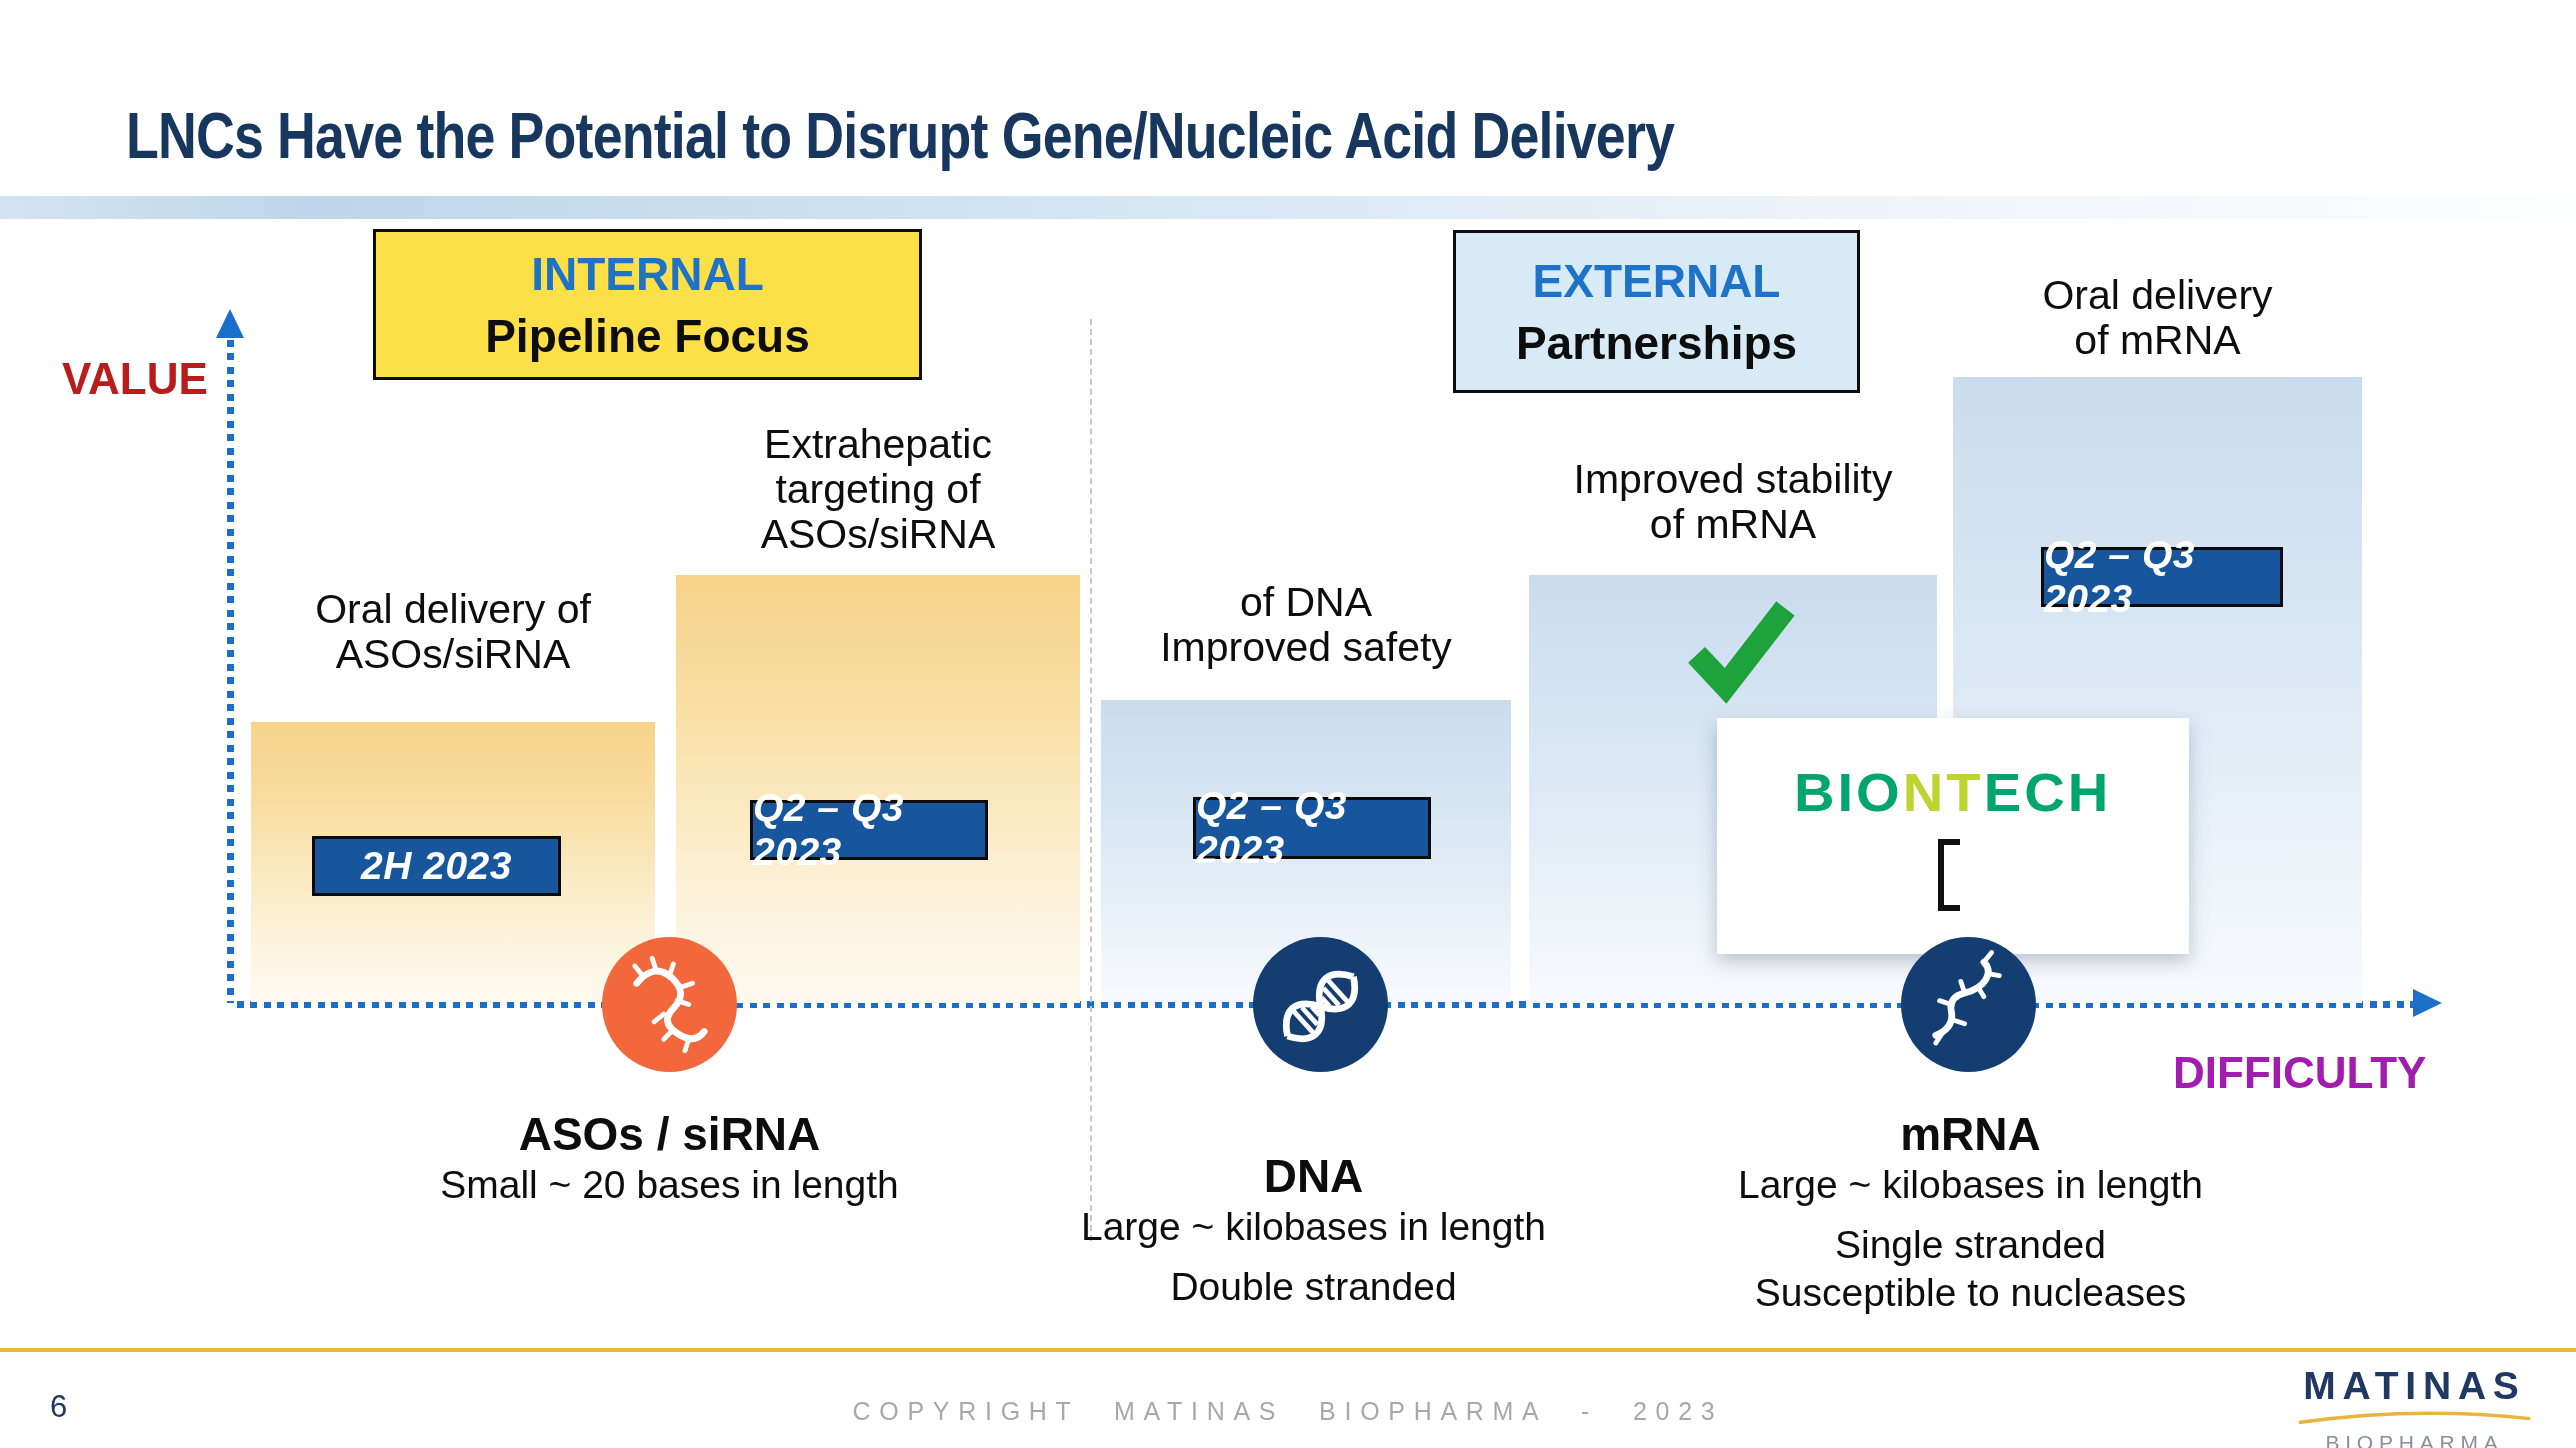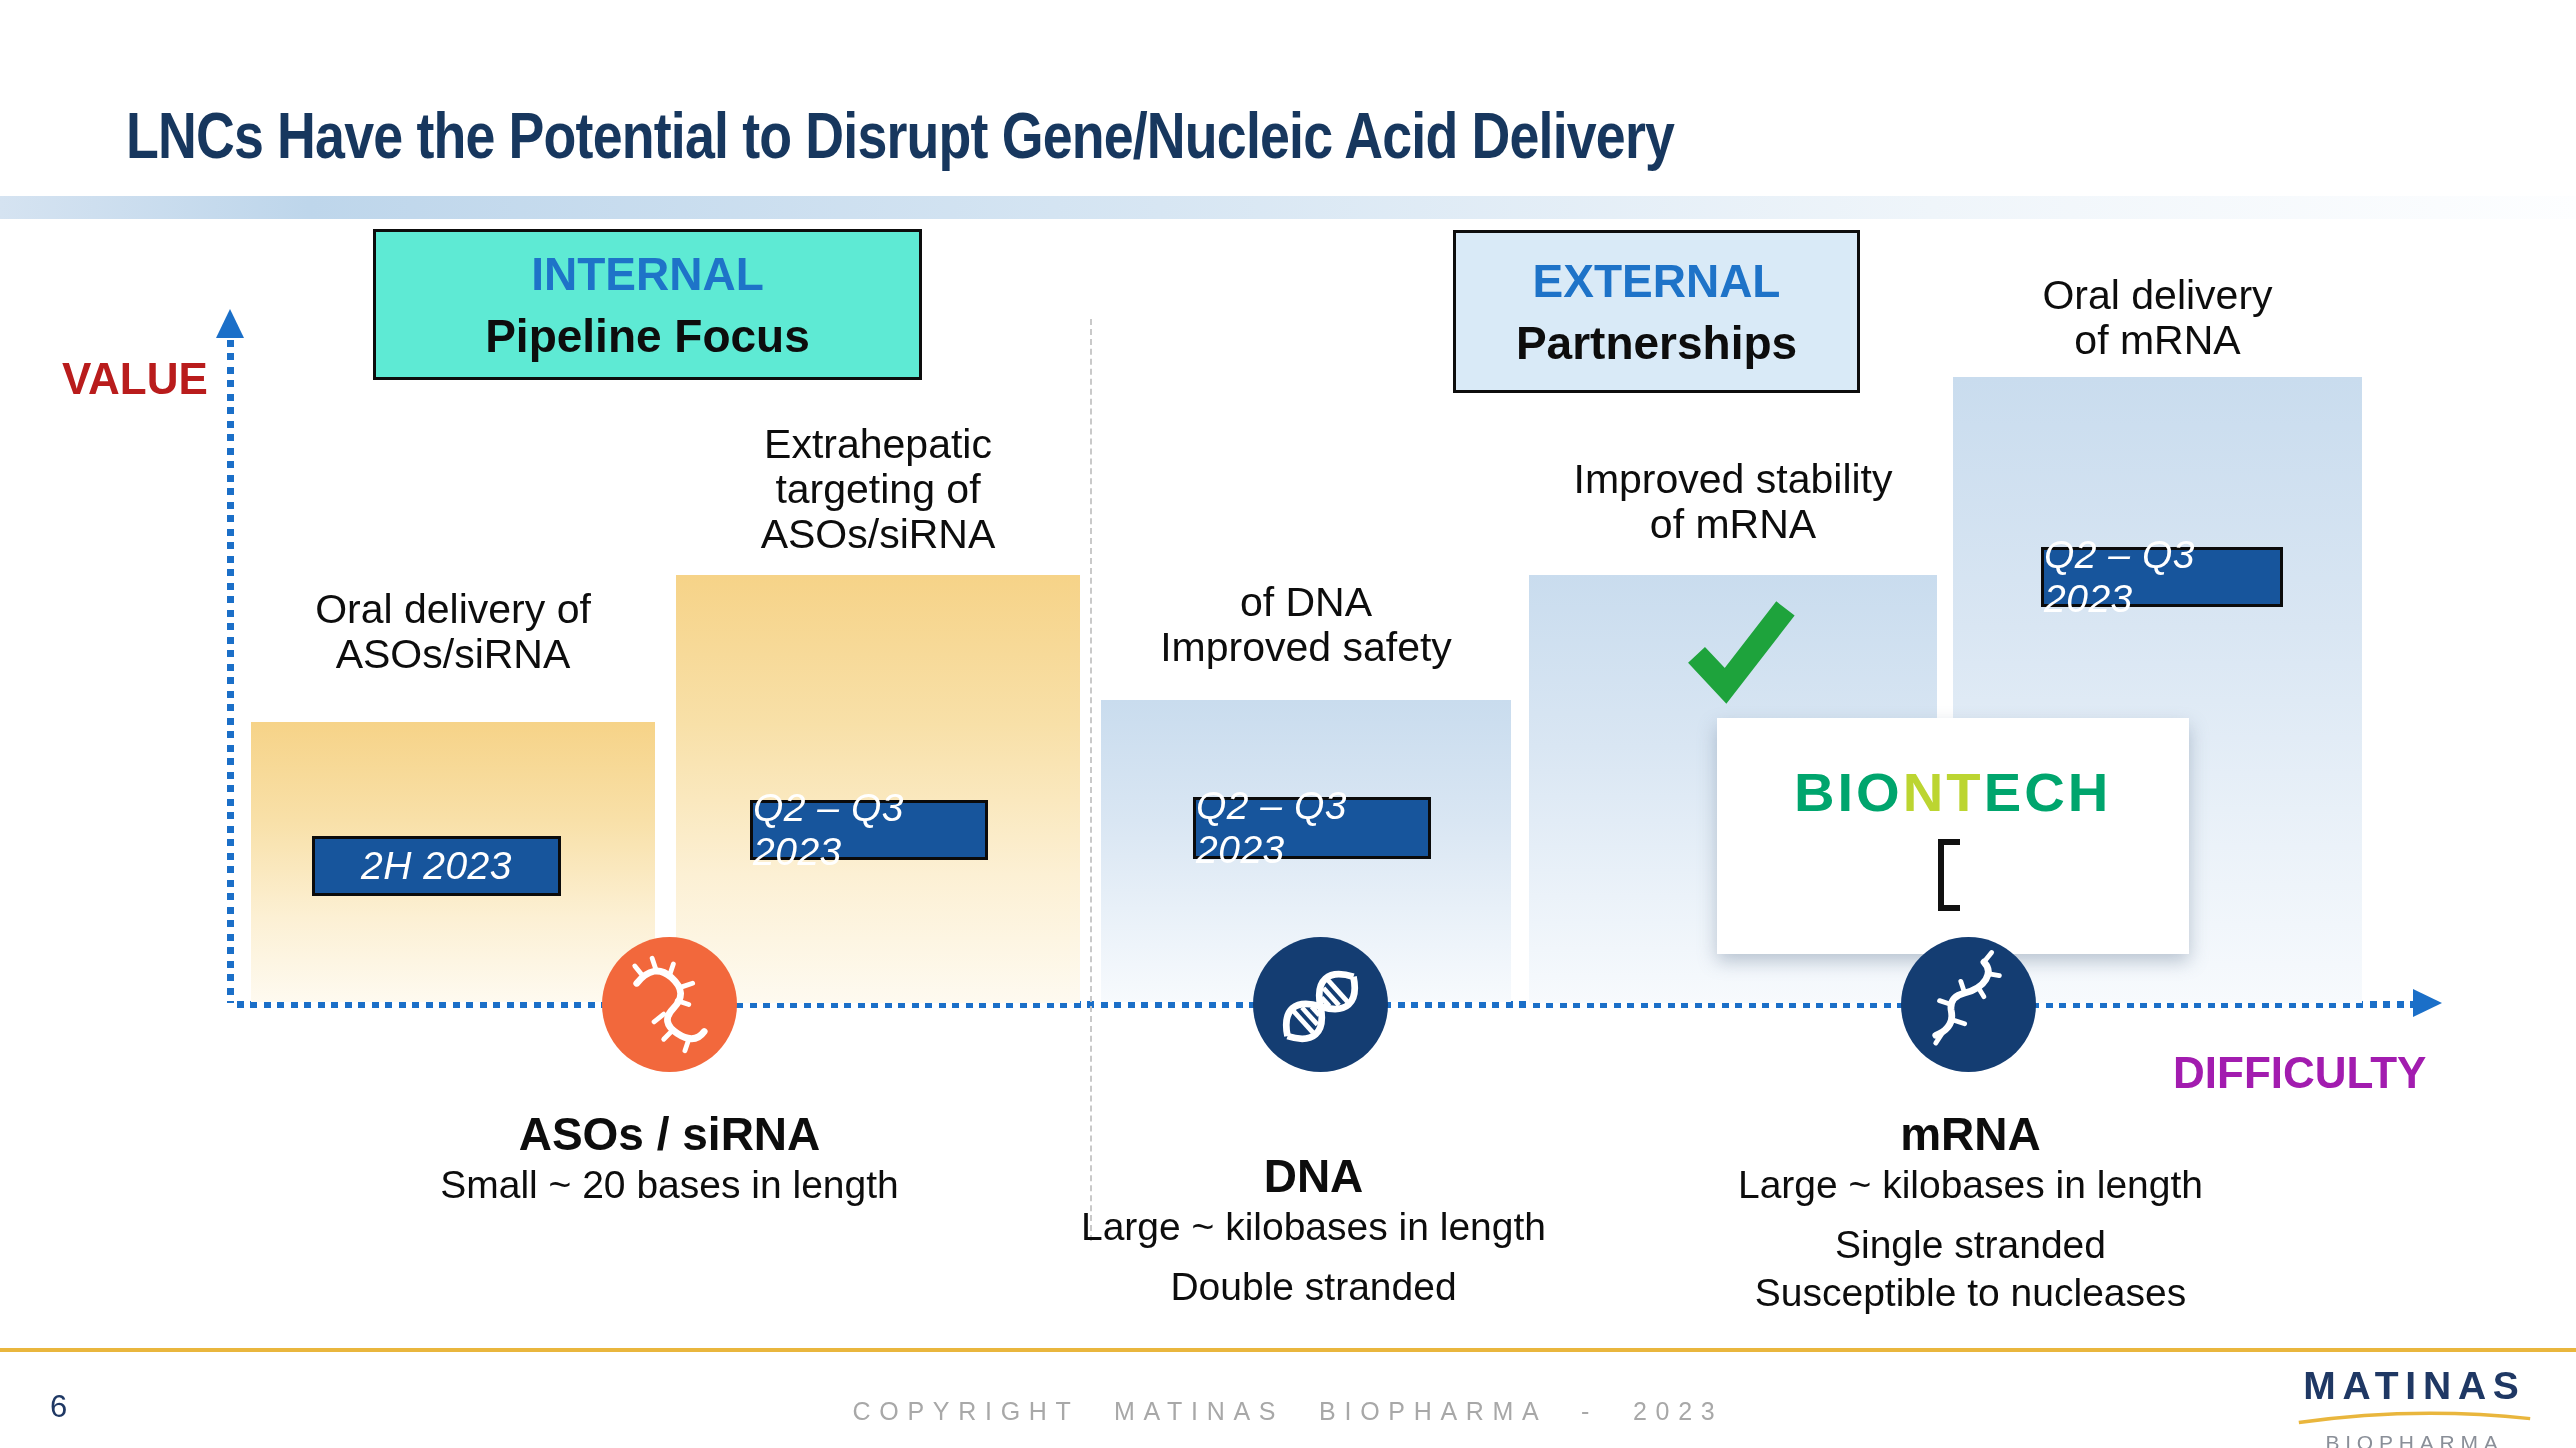--- a/index.html
+++ b/index.html
@@ -23,21 +23,21 @@
           background:repeating-linear-gradient(90deg,#1B6FC8 0 6.8px,rgba(0,0,0,0) 6.8px 13.5px);}
   .h-axis-arrow{position:absolute;left:2413px;top:989px;width:0;height:0;
           border-top:14.5px solid transparent;border-bottom:14.5px solid transparent;border-left:29px solid #1B6FC8;}
   .divider{position:absolute;left:1090px;top:319px;height:922px;width:0;border-left:2.9px dashed #C9C9C9;}
 
   
   .section-box{position:absolute;border:3.9px solid #0D0D0D;display:flex;flex-direction:column;
           align-items:center;justify-content:center;text-align:center;line-height:62px;}
   .section-box .head{font-size:46px;font-weight:bold;color:#1E73C8;}
   .section-box .sub{font-size:46px;font-weight:bold;color:#0D0D0D;}
-  .internal-box{left:373px;top:229px;width:543px;height:145px;background:#5eead4;text-align:center;}
+  .internal-box{left:373px;top:229px;width:543px;height:145px;background:#fde047;text-align:center;}
   .external-box{left:1453px;top:230px;width:401px;height:157px;background:#D9EAF7;}
 
   
   .bar{position:absolute;}
   .bar.orange{background:linear-gradient(180deg,#F6D388 0%,#F8E0A8 35%,#FCF0D4 70%,#FEFAF0 100%);}
   .bar.blue{background:linear-gradient(180deg,#C9DCEE 0%,#D9E6F3 40%,#EBF2F9 75%,#F7FAFD 100%);}
   .bar1{left:251px;top:722px;width:404px;height:280px;}
   .bar2{left:676px;top:575px;width:404px;height:428px;}
   .bar3{left:1101px;top:700px;width:410px;height:302px;}
   .bar4{left:1529px;top:575px;width:408px;height:428px;}
@@ -45,21 +45,21 @@
 
   .bar-label{position:absolute;text-align:center;font-size:41px;font-weight:normal;color:#0D0D0D;line-height:45px;}
   .bar-label span{display:block;}
   .lbl1{left:251px;top:587px;width:404px;}
   .lbl2{left:676px;top:422px;width:404px;}
   .lbl3{left:1101px;top:580px;width:410px;}
   .lbl4{left:1529px;top:457px;width:408px;}
   .lbl5{left:1953px;top:273px;width:409px;}
 
   .badge{position:absolute;background:#17559C;border:3.9px solid #0B0B0B;color:#fff;
-         font-size:39px;font-weight:normal;font-style:italic;display:flex;align-items:center;
+         font-size:39px;font-weight:bold;font-style:italic;display:flex;align-items:center;
          justify-content:center;letter-spacing:0.5px;}
   .badge1{left:312px;top:836px;width:243px;height:54px;}
   .badge2{left:750px;top:800px;width:232px;height:54px;}
   .badge3{left:1193px;top:797px;width:232px;height:56px;}
   .badge5{left:2041px;top:547px;width:236px;height:54px;}
 
   .check{position:absolute;left:1683px;top:593px;width:116px;height:116px;}
 
   .partner-card{position:absolute;left:1717px;top:718px;width:472px;height:236px;background:#fff;
          box-shadow:0 7.7px 17.4px rgba(110,130,155,0.45);display:flex;flex-direction:column;

